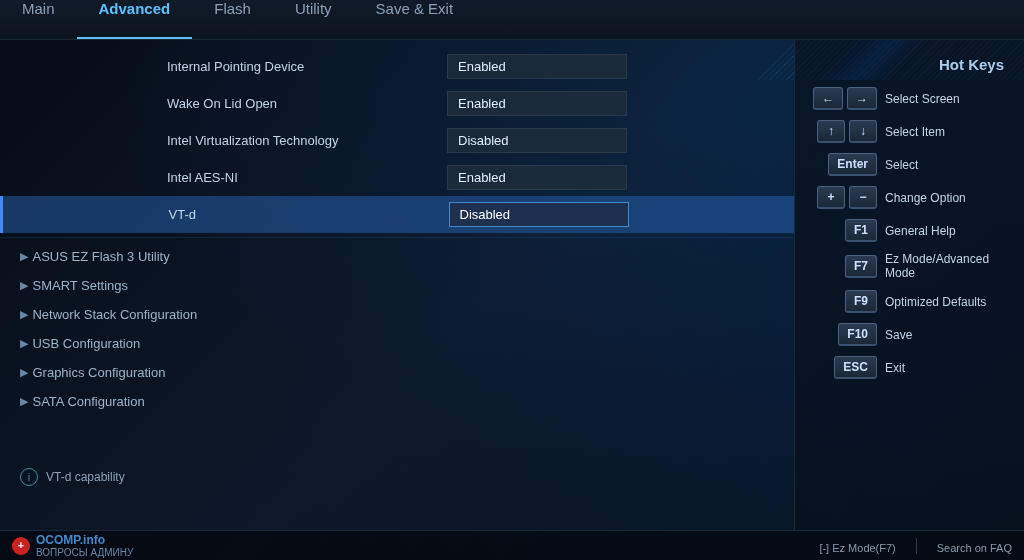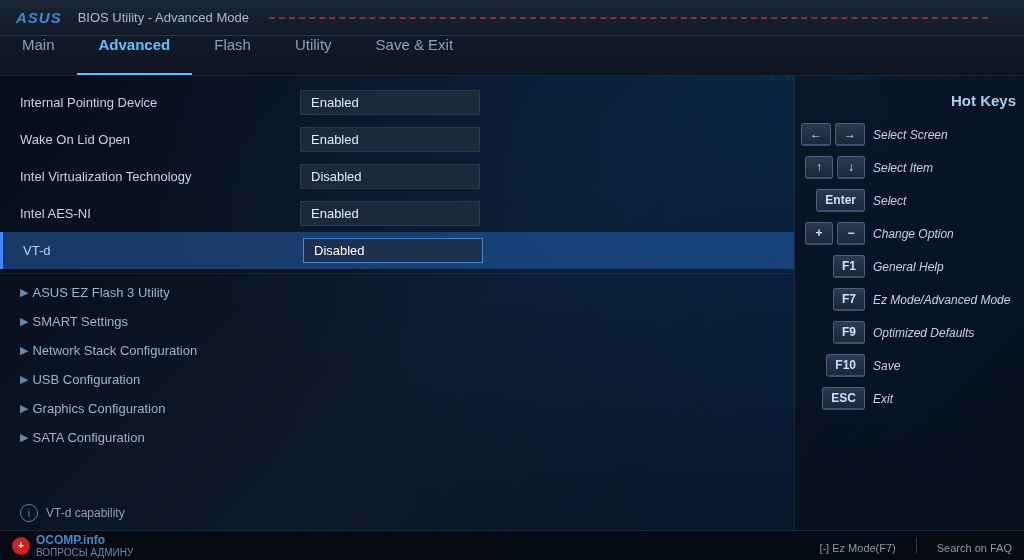--- a/index.html
+++ b/index.html
@@ -144,20 +144,21 @@
       padding: 8px 0;
       overflow-y: auto;
     }
 
     
     .setting-row {
       display: flex;
       align-items: center;
       padding: 6px 20px 6px 20px;
       min-height: 36px;
+      justify-content: center;
     }
 
     .setting-row.highlighted {
       background: rgba(40, 100, 180, 0.5);
       border-left: 3px solid #4488ff;
     }
 
     .setting-label {
       color: #c0d4e8;
       font-size: 13px;
@@ -225,21 +226,21 @@
       font-size: 11px;
       color: #4488aa;
       flex-shrink: 0;
     }
 
     
     .hotkeys-panel {
       width: 230px;
       background: rgba(8,14,24,0.6);
       border-left: 1px solid #1a2a3a;
-      padding: 16px 0;
+      padding: 16px 12px;
       flex-shrink: 0;
     }
 
     .hotkeys-title {
       color: #aaccee;
       font-size: 15px;
       font-weight: 600;
       margin-bottom: 14px;
       text-align: right;
       padding-right: 8px;
@@ -270,21 +271,20 @@
       padding: 3px 8px;
       min-width: 28px;
       text-align: center;
       border-radius: 3px;
     }
 
     .hotkey-label {
       color: #c0d4e8;
       font-size: 12px;
       flex: 1;
-      font-style: italic;
     }
 
     
     .bottom-bar {
       display: flex;
       align-items: center;
       background: rgba(5,10,18,0.9);
       border-top: 1px solid #1a2a3a;
       height: 30px;
       padding: 0 12px;
@@ -345,27 +345,20 @@
   </style>
 </head>
 <body>
 
 <div class="bg-overlay"></div>
 
 <div class="deco-lines"></div>
 
 <div class="main-container">
 
-  <div class="header-bar">
-    <div class="asus-logo">
-      <span class="asus-logo-text">ASUS</span>
-    </div>
-    <span class="bios-title">BIOS Utility - Advanced Mode</span>
-    <div class="dotted-line"></div>
-  </div>
 
   <div class="nav-menu">
     <div class="nav-item">
       <span>Main</span>
     </div>
     <div class="nav-item active">
       <span>Advanced</span>
     </div>
     <div class="nav-item">
       <span>Flash</span>

